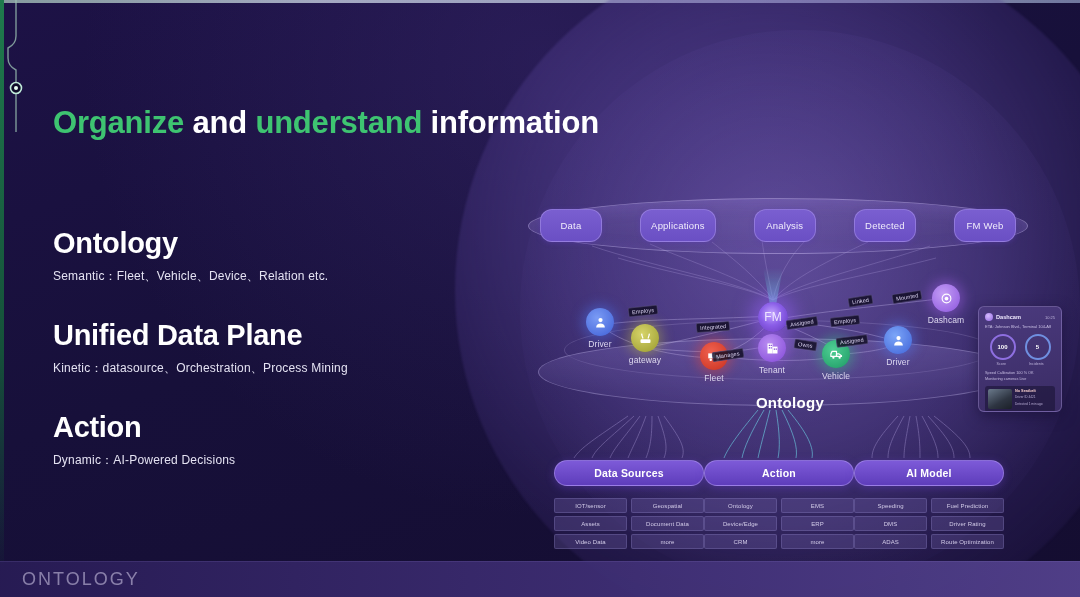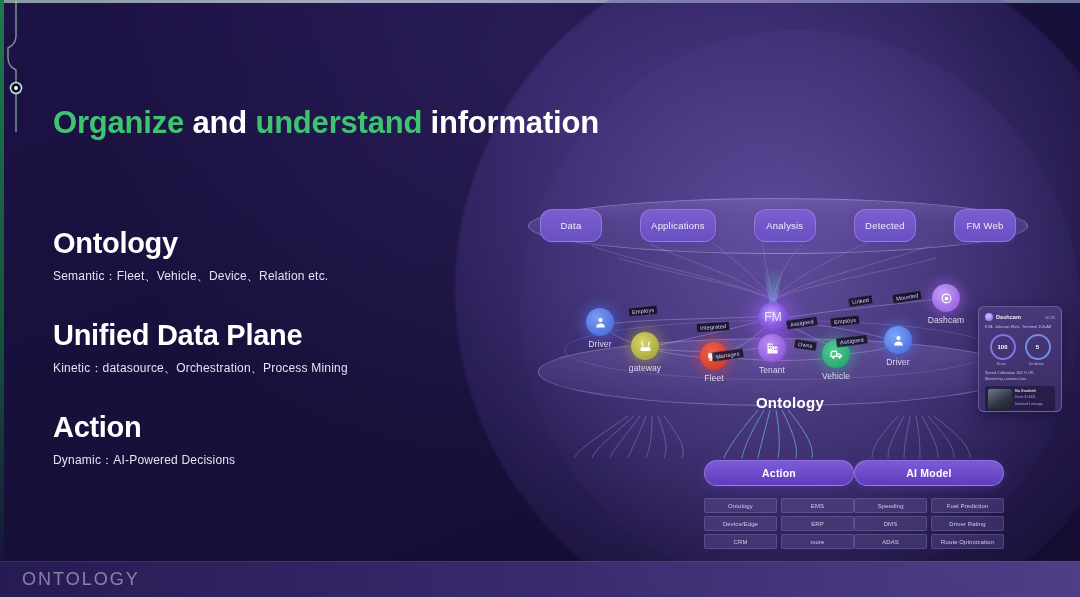--- a/index.html
+++ b/index.html
@@ -332,21 +332,21 @@
     <div class="node n-driver" style="left:72px; top:138px;">
       <div class="bubble">
         <svg viewBox="0 0 24 24" fill="#ffffff">
             <circle cx="12" cy="8" r="3.4"></circle>
             <path d="M5 20c0-3.9 3.1-6.4 7-6.4s7 2.5 7 6.4z"></path>
           </svg>
       </div>
       <div class="nlabel">Driver</div>
     </div>
 
-    <div class="node n-gateway" style="left:117px; top:162px;">
+    <div class="node n-gateway" style="left:117px; top:154px;">
       <div class="bubble">
         <svg viewBox="0 0 24 24" fill="none" stroke="#ffffff" stroke-width="1.8">
             <rect x="4" y="13" width="16" height="6" rx="1.5" fill="#ffffff" stroke="none"></rect>
             <path d="M8 12 L6 6"></path>
             <path d="M16 12 L18 6"></path>
             <circle cx="6" cy="5" r="1.2" fill="#fff" stroke="none"></circle>
             <circle cx="18" cy="5" r="1.2" fill="#fff" stroke="none"></circle>
           </svg>
       </div>
       <div class="nlabel">gateway</div>
@@ -446,20 +446,31 @@
         <path d="M398 246 C 378 268, 372 278, 372 288"></path>
         <path d="M404 246 C 392 268, 388 278, 388 288"></path>
         <path d="M410 246 C 406 268, 404 278, 404 288"></path>
         <path d="M416 246 C 420 268, 420 278, 420 288"></path>
         <path d="M422 246 C 434 268, 438 278, 438 288"></path>
         <path d="M428 246 C 448 268, 454 278, 454 288"></path>
         <path d="M434 246 C 462 268, 470 278, 470 288"></path>
       </g>
     </svg>
 
+    <div class="group g1">
+      <div class="group-pill">Data Sources</div>
+      <div class="tag-grid">
+        <div class="tag">IOT/sensor</div>
+        <div class="tag">Geospatial</div>
+        <div class="tag">Assets</div>
+        <div class="tag">Document Data</div>
+        <div class="tag">Video Data</div>
+        <div class="tag">more</div>
+      </div>
+    </div>
 
     <div class="group g2">
       <div class="group-pill">Action</div>
       <div class="tag-grid">
         <div class="tag">Ontology</div>
         <div class="tag">EMS</div>
         <div class="tag">Device/Edge</div>
         <div class="tag">ERP</div>
         <div class="tag">CRM</div>
         <div class="tag">more</div>

